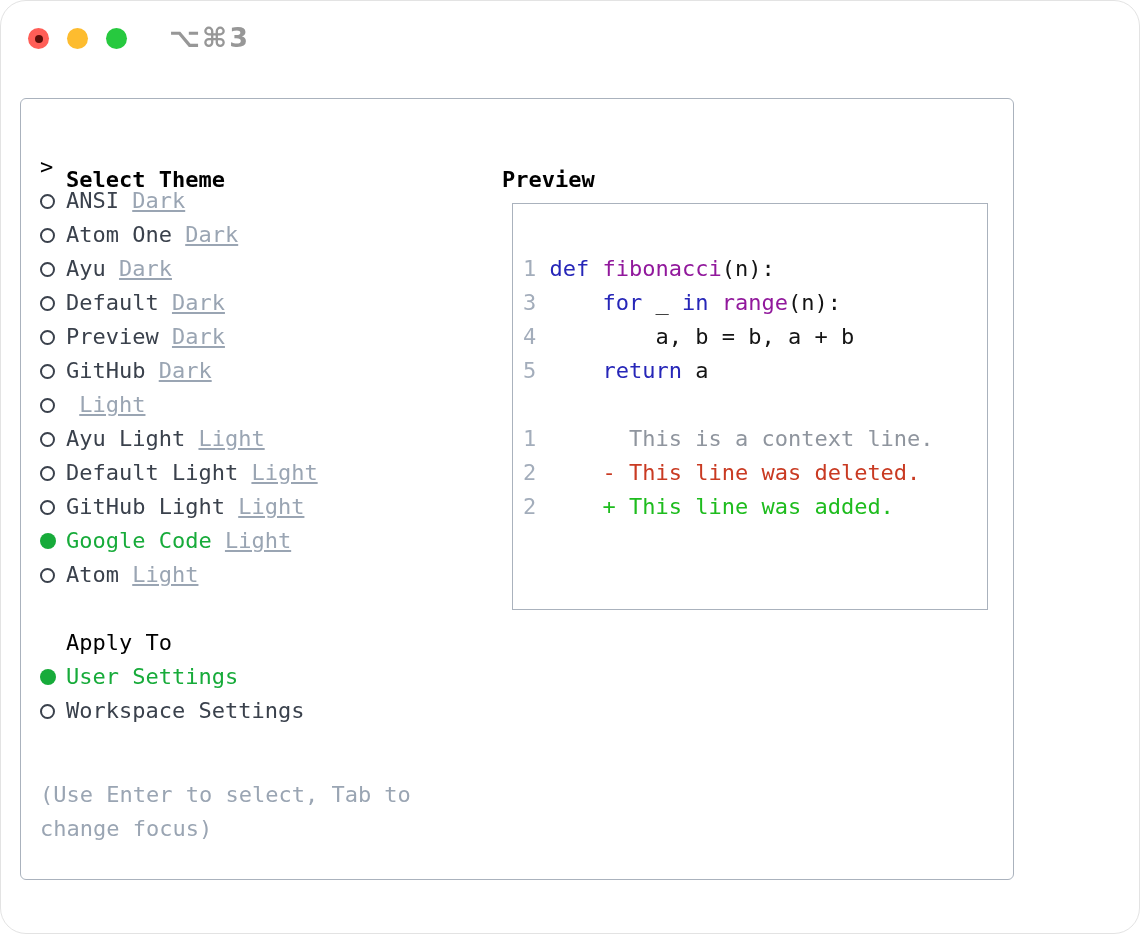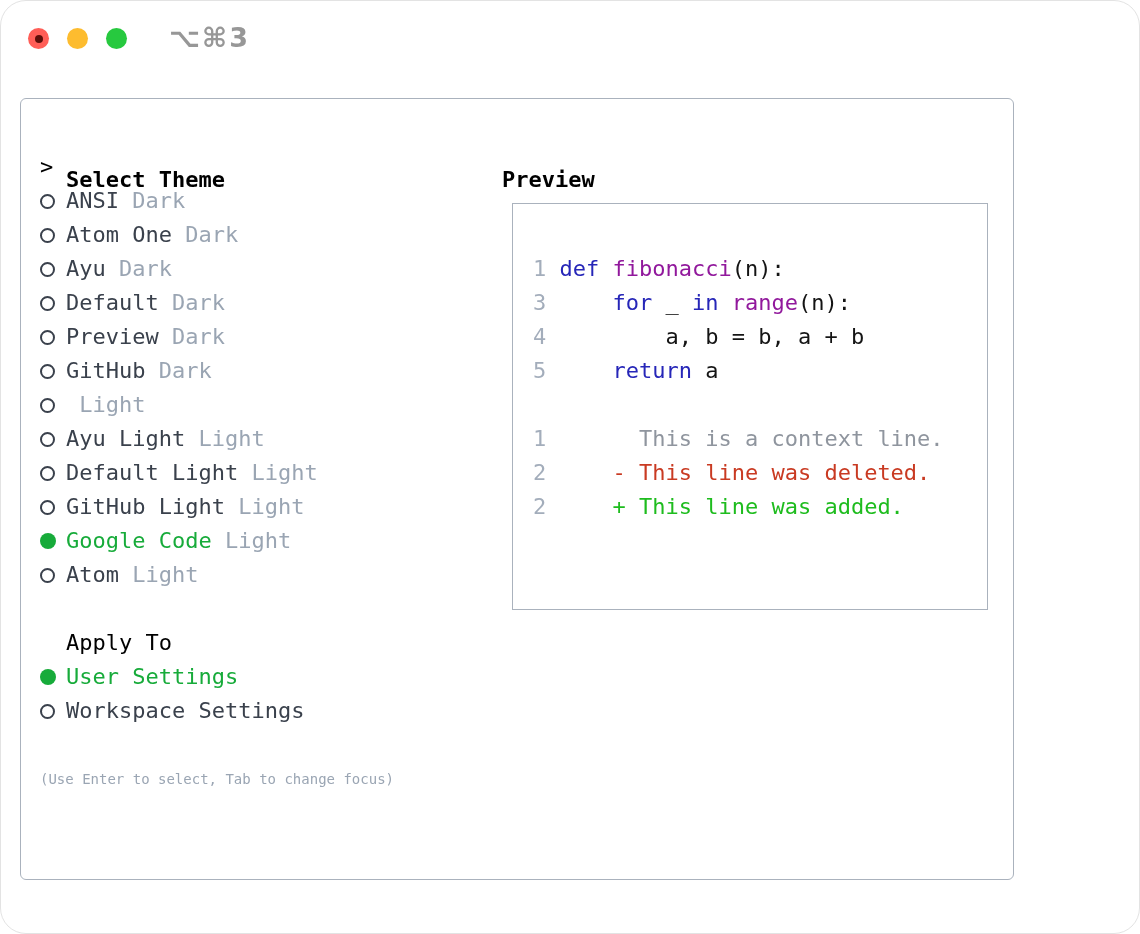--- a/index.html
+++ b/index.html
@@ -36,32 +36,32 @@
   .marker { width:26px; flex:0 0 26px; display:flex; align-items:center; }
   .prompt { color:#000; }
   .bullet { width:15px; height:15px; border-radius:50%; border:2px solid var(--text-dark); }
   .bullet.selected { width:16px; height:16px; border:none; background:var(--accent-green); }
 
   
   .left-col { position:absolute; left:19px; top:51px; width:450px; }
   .header-label { font-weight:bold; color:#000;margin-top:25px; }
   .item-name { color:var(--text-dark); }
   .item-name.selected { color:var(--accent-green);text-align:right; }
-  .item-variant { color:var(--muted); margin-left:1ch; }
+  .item-variant { color:var(--muted); margin-left:1ch;text-decoration:underline; }
   .apply-label { color:#000; }
   .option-name { color:var(--text-dark); }
   .option-name.selected { color:var(--accent-green); }
-  .hint { margin-top:0; width:430px; font-size:14px; line-height:34px; color:var(--muted); }
+  .hint { margin-top:16px; width:430px; font-size:22px; line-height:34px; color:var(--muted); }
 
   
   .right-header { position:absolute; left:481px; top:51px; }
   .preview-box {
     position:absolute; left:491px; top:104px; width:476px; height:407px;
     border:1.5px solid var(--border); background:#fff;
-    padding:48px 10px 0 20px; overflow:hidden;
+    padding:48px 10px 0 10px; overflow:hidden;
   }
   .codeline, .diffline { height:34px; line-height:34px; font-size:22px; white-space:pre; }
   .ln { color:var(--lineno); }
   .tok-keyword { color:var(--keyword); }
   .tok-name    { color:var(--name); }
   .tok-literal { color:var(--literal); }
   .tok-plain   { color:var(--plain); }
   .diff-context { color:var(--diff-context); }
   .diff-deleted { color:var(--diff-deleted); }
   .diff-added   { color:var(--diff-added); }

